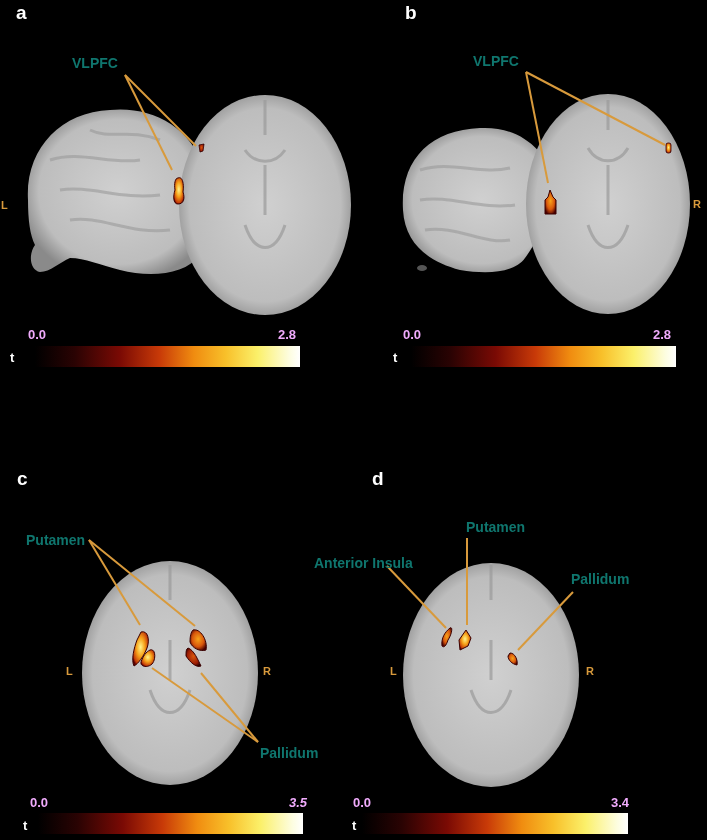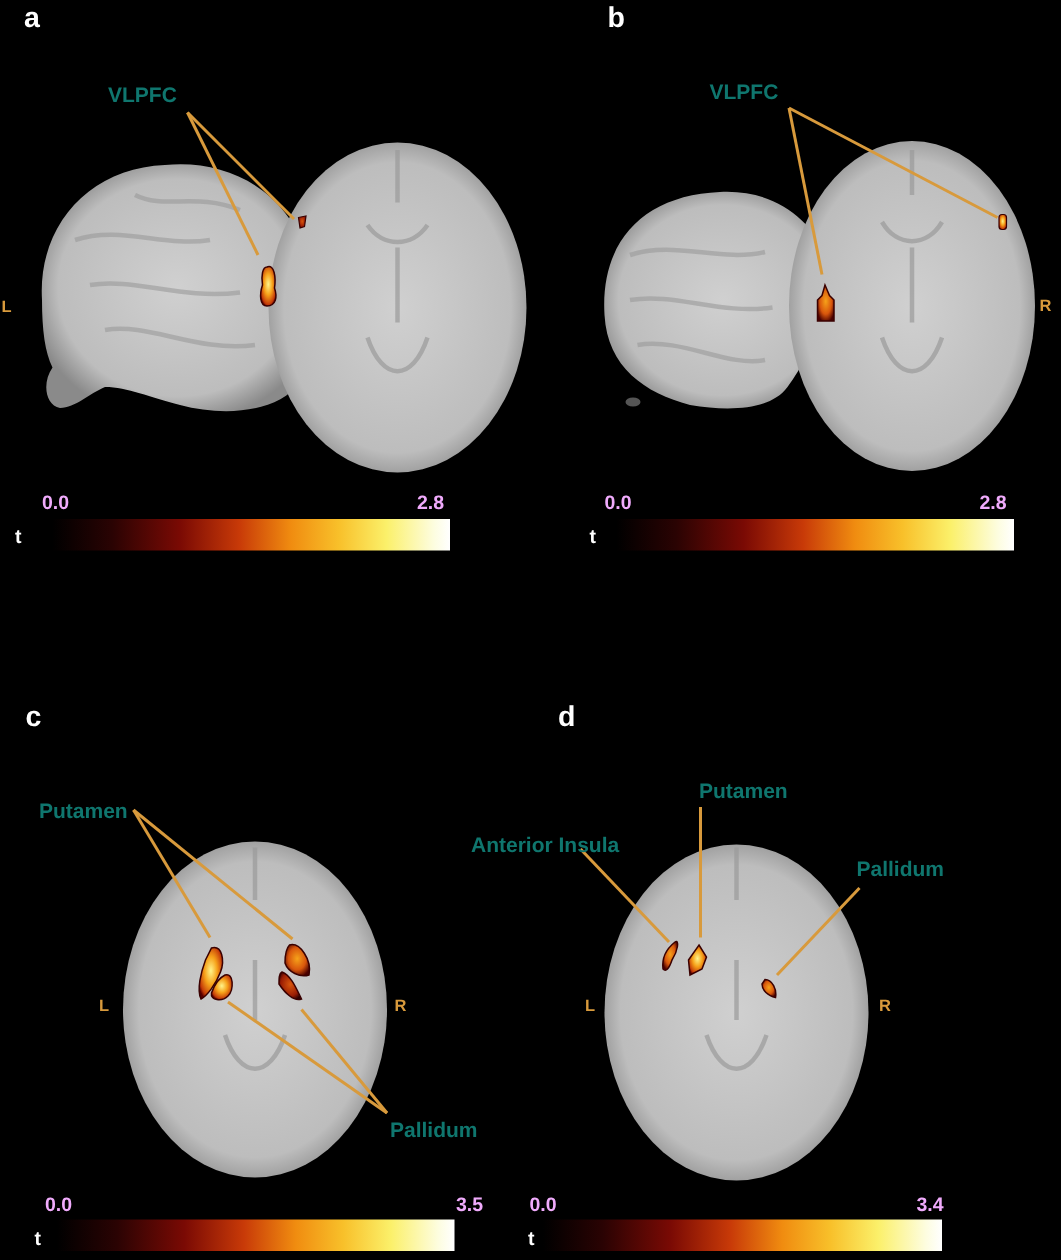--- a/index.html
+++ b/index.html
@@ -118,20 +118,20 @@
 <div class="cb-max" style="left:278px; top:327px;">2.8</div>
 <div class="cb-t" style="left:10px; top:350px;">t</div>
 <div class="colorbar" style="left:35px; top:346px; width:265px;"></div>
 
 <div class="cb-min" style="left:403px; top:327px;">0.0</div>
 <div class="cb-max" style="left:653px; top:327px;">2.8</div>
 <div class="cb-t" style="left:393px; top:350px;">t</div>
 <div class="colorbar" style="left:411px; top:346px; width:265px;"></div>
 
 <div class="cb-min" style="left:30px; top:795px;">0.0</div>
-<div class="cb-max" style="left:304px; top:795px;">3.5</div>
+<div class="cb-max" style="left:289px; top:795px;font-style:italic;">3.5</div>
 <div class="cb-t" style="left:23px; top:818px;">t</div>
 <div class="colorbar" style="left:38px; top:813px; width:265px;"></div>
 
 <div class="cb-min" style="left:353px; top:795px;">0.0</div>
 <div class="cb-max" style="left:611px; top:795px;">3.4</div>
 <div class="cb-t" style="left:352px; top:818px;">t</div>
 <div class="colorbar" style="left:362px; top:813px; width:266px;"></div>
 
 </body></html>

